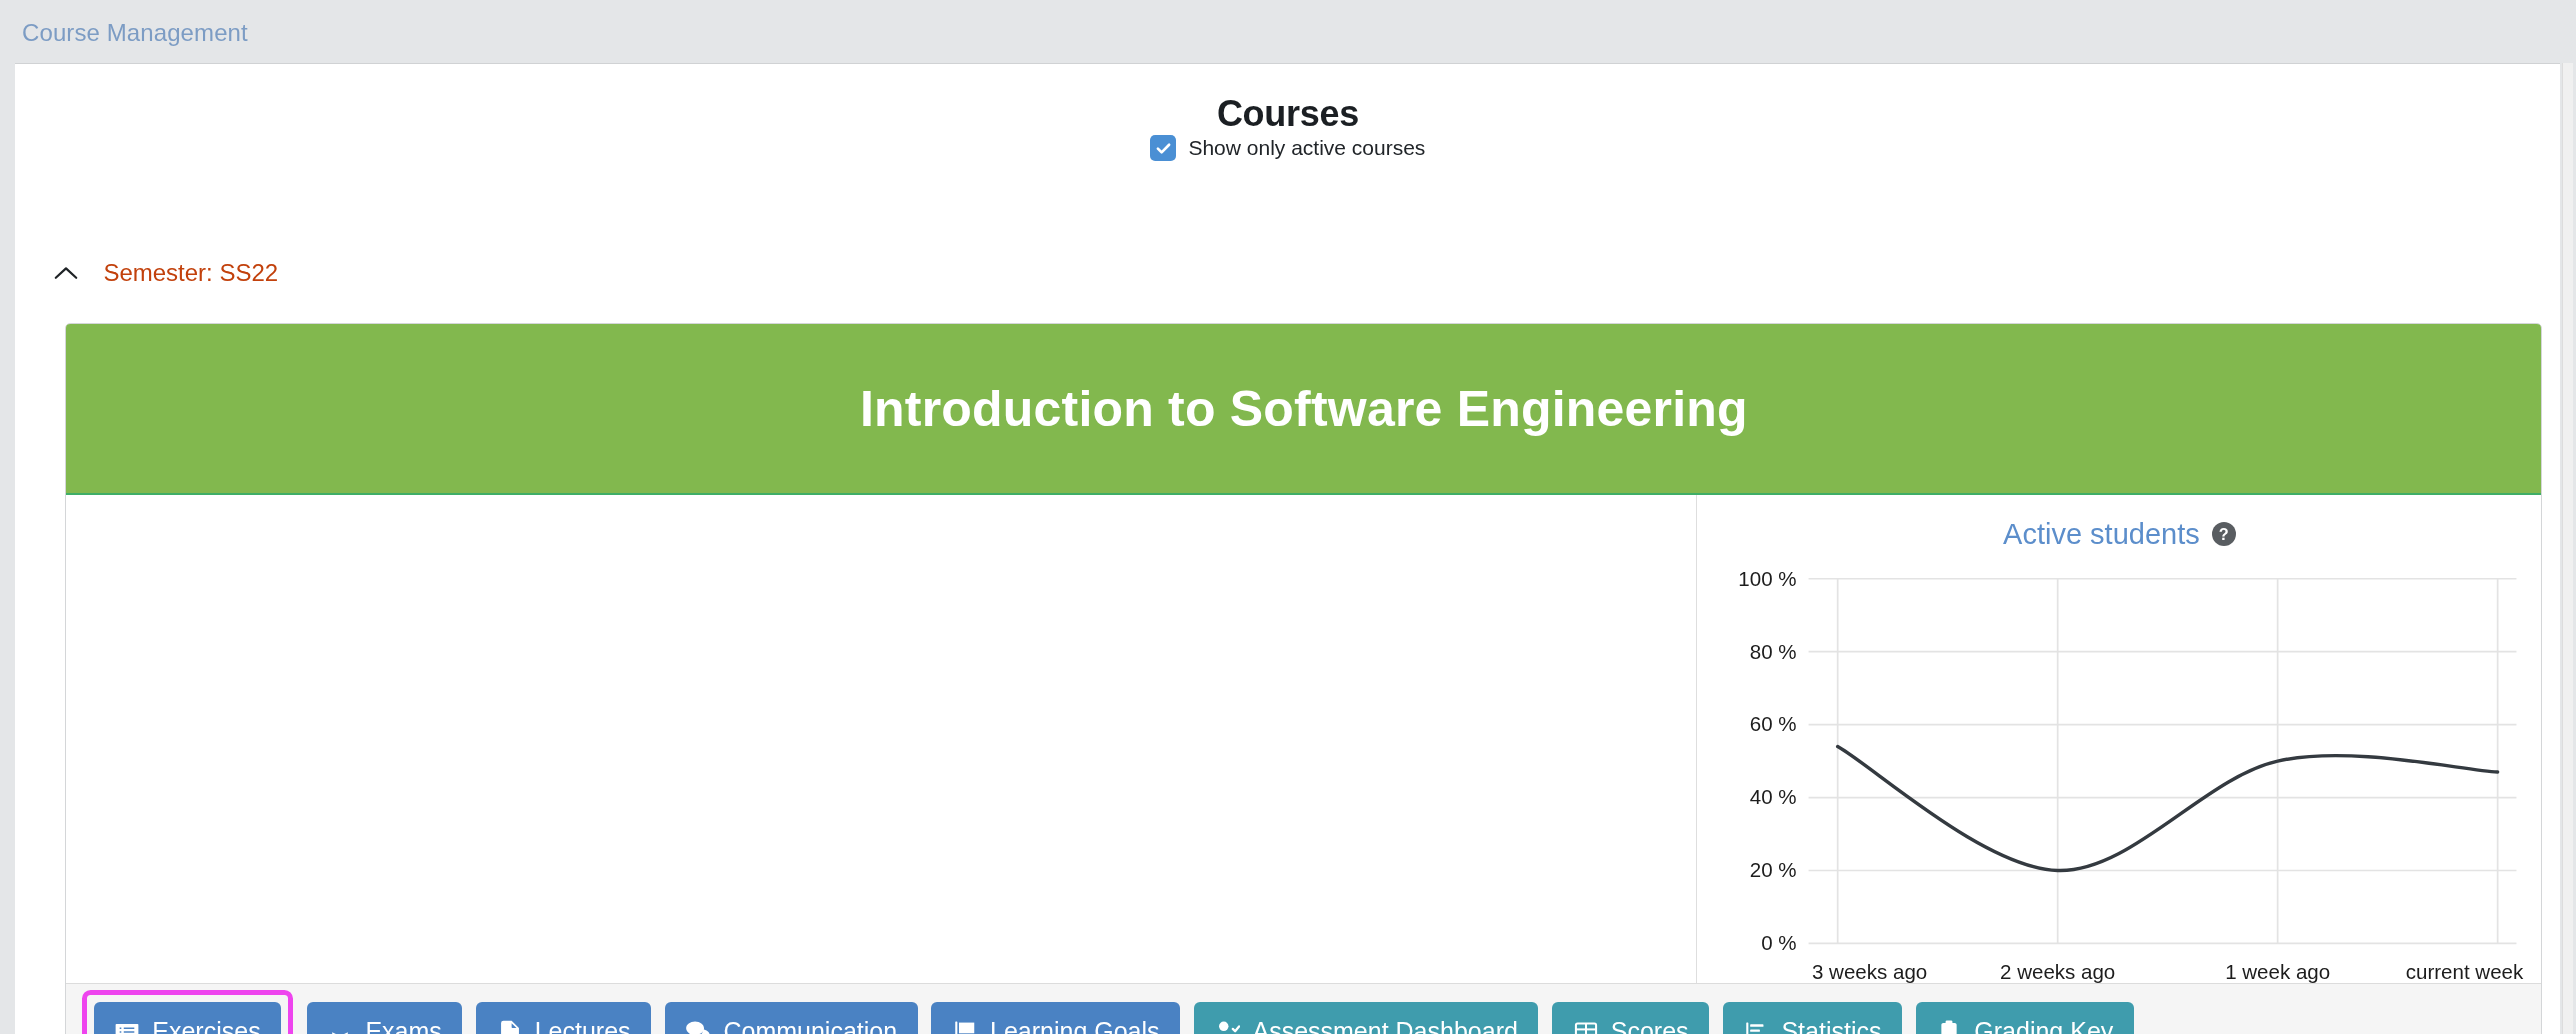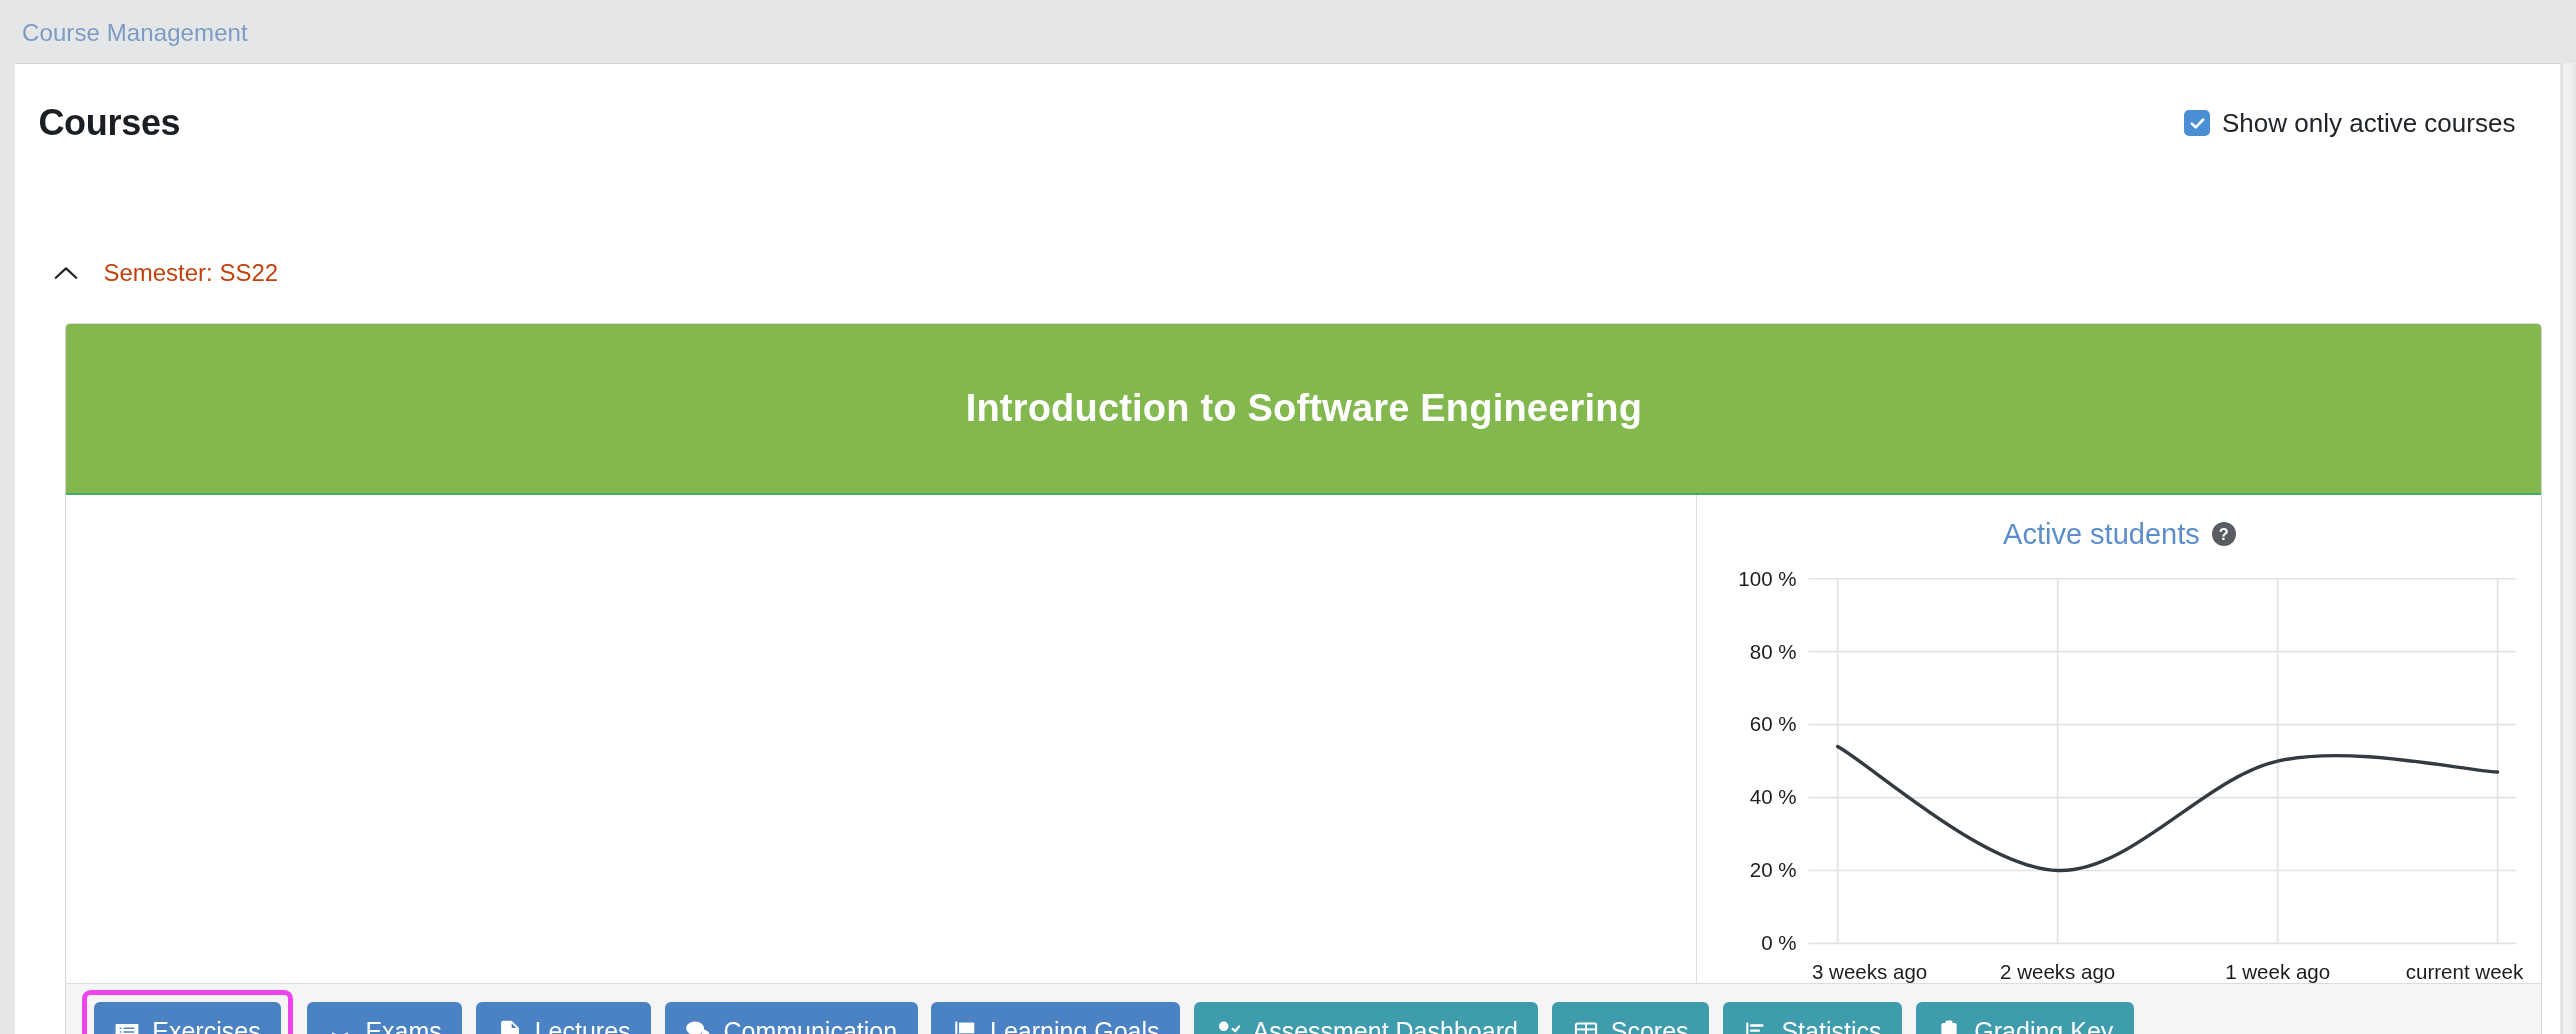--- a/index.html
+++ b/index.html
@@ -69,27 +69,28 @@
     top: 0;
     width: 11px;
     height: 971px;
     background: #f0f0f0;
     border-left: 0.9px solid #dcdcdc;
   }
 
   
   .page-head {
     position: absolute;
-    left: 23px;
+    left: 34px;
     top: 29px;
     width: 2477px;
     height: 60px;
     display: flex;
     align-items: center;
     justify-content: space-between;
+    flex-direction: column;
   }
 
   .page-title {
     font-size: 36px;
     font-weight: 700;
     color: #1b1f23;
     letter-spacing: -0.3px;
   }
 
   .active-toggle {
@@ -106,21 +107,21 @@
     border-radius: 5.1px;
     background: #4a8fd4;
     display: flex;
     align-items: center;
     justify-content: center;
     flex: 0 0 auto;
   }
   .checkbox svg { display: block; }
 
   .active-toggle-label {
-    font-size: 26px;
+    font-size: 21px;
     color: #212529;
     text-align: right;
   }
 
   
   .semester-row {
     position: absolute;
     left: 38px;
     top: 195px;
     display: flex;
@@ -159,21 +160,21 @@
   .course-banner {
     height: 171px;
     background: #82b84e;
     display: flex;
     align-items: center;
     justify-content: center;
     border-bottom: 2.6px solid #3fae67;
     flex: 0 0 auto;
   }
   .course-banner-title {
-    font-size: 38px;
+    font-size: 50px;
     font-weight: 700;
     color: #ffffff;
     letter-spacing: 0.2px;
     text-align: center;
   }
 
   .course-body {
     flex: 1 1 auto;
     display: flex;
     min-height: 0;

